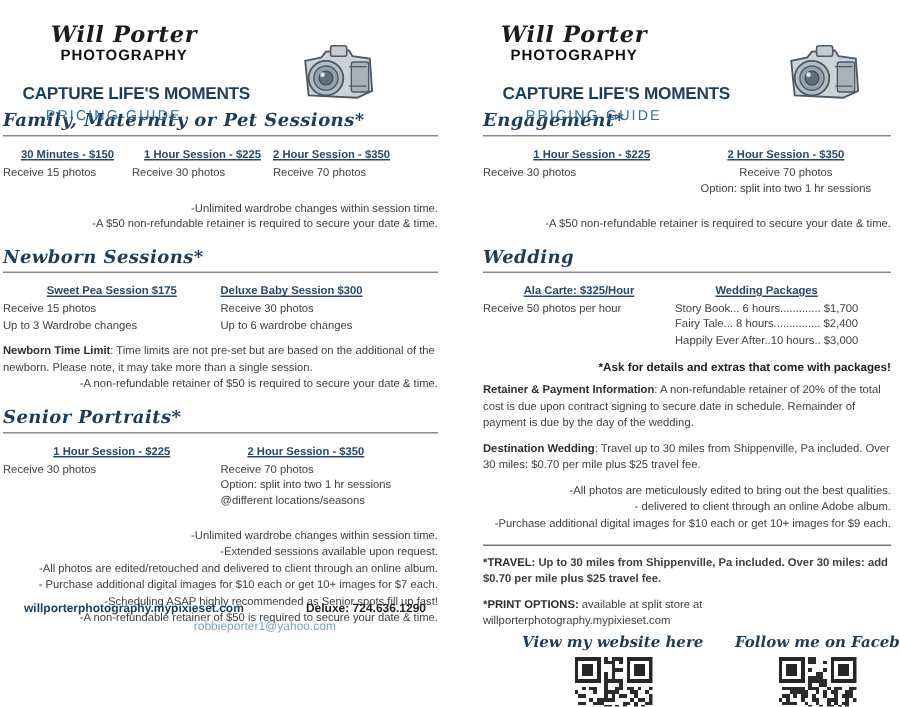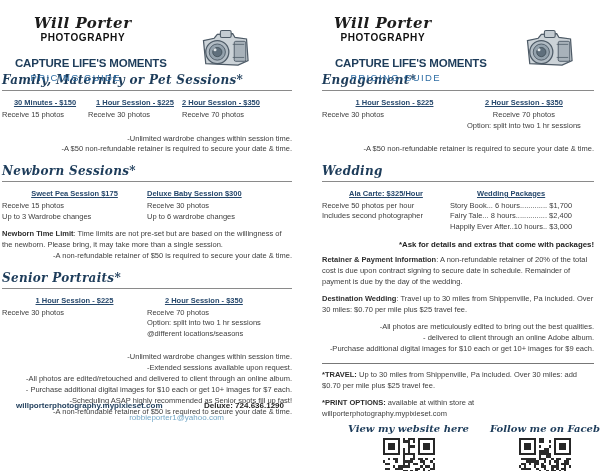--- a/index.html
+++ b/index.html
@@ -114,21 +114,21 @@
         <div class="col-title">Sweet Pea Session $175</div>
         <div class="col-line">Receive 15 photos</div>
         <div class="col-line">Up to 3 Wardrobe changes</div>
       </div>
       <div>
         <div class="col-title">Deluxe Baby Session $300</div>
         <div class="col-line">Receive 30 photos</div>
         <div class="col-line">Up to 6 wardrobe changes</div>
       </div>
     </div>
-    <div class="para"><b>Newborn Time Limit</b><span>: Time limits are not pre-set but are based on the willingness of the newborn. Please bring, it may take more than a single session.</span></div>
+    <div class="para"><b>Newborn Time Limit</b><span>: Time limits are not pre-set but are based on the additional of the newborn. Please note, it may take more than a single session.</span></div>
     <div class="note">-A non-refundable retainer of $50 is required to secure your date &amp; time.</div>
   </div>
 
   <div>
     <div class="sec-title">Senior Portraits*</div>
     <div class="cols">
       <div class="c-w1">
         <div class="col-title">1 Hour Session - $225</div>
         <div class="col-line">Receive 30 photos</div>
       </div>
@@ -197,42 +197,41 @@
     <div class="gap"></div>
     <div class="note">-A $50 non-refundable retainer is required to secure your date &amp; time.</div>
   </div>
 
   <div>
     <div class="sec-title">Wedding</div>
     <div class="cols">
       <div class="c-wed1">
         <div class="col-title">Ala Carte:  $325/Hour</div>
         <div class="col-line">Receive 50 photos per hour</div>
-        <div class="col-line">Includes second photographer</div>
       </div>
       <div>
         <div class="col-title">Wedding Packages</div>
         <div class="col-line">Story Book... 6 hours............. $1,700</div>
         <div class="col-line">Fairy Tale...  8 hours............... $2,400</div>
         <div class="col-line">Happily Ever After..10 hours.. $3,000</div>
       </div>
     </div>
     <div class="ask">*Ask for details and extras that come with packages!</div>
     <div class="para"><b>Retainer &amp; Payment Information</b><span>: A non-refundable retainer of 20% of the total cost is due upon contract signing to secure date in schedule. Remainder of payment is due by the day of the wedding.</span></div>
     <div class="para"><b>Destination Wedding</b><span>: Travel up to 30 miles from Shippenville, Pa included. Over 30 miles: $0.70 per mile plus $25 travel fee.</span></div>
     <div class="gap"></div>
     <div class="note">-All photos are meticulously edited to bring out the best qualities.</div>
     <div class="note">- delivered to client through an online Adobe album.</div>
     <div class="note">-Purchase additional digital images for $10 each or get 10+ images for $9 each.</div>
   </div>
 
   <hr class="hr2">
 
-  <div class="para" style="margin-top:2px;"><b>*TRAVEL:</b><span>  Up to 30 miles from Shippenville, Pa included. Over 30 miles: add $0.70 per mile plus $25 travel fee.</span></div>
-  <div class="para"><b>*PRINT OPTIONS:</b><span> available at within store at willporterphotography.mypixieset.com</span></div>
+  <div class="para" style="margin-top:2px;font-weight:bold;"><b>*TRAVEL:</b><span>  Up to 30 miles from Shippenville, Pa included. Over 30 miles: add $0.70 per mile plus $25 travel fee.</span></div>
+  <div class="para"><b>*PRINT OPTIONS:</b><span> available at split store at willporterphotography.mypixieset.com</span></div>
 
   <div class="qr-row">
     <div class="qr-col qr-web">
       <div class="qr-label">View my website here</div>
       <div class="qr"><svg viewBox="0 0 21 21">
             <rect width="21" height="21" fill="#fff"></rect>
             <rect x="8" y="0" width="1" height="1" fill="#2b2b2b"></rect>
             <rect x="10" y="0" width="1" height="1" fill="#2b2b2b"></rect>
             <rect x="11" y="0" width="1" height="1" fill="#2b2b2b"></rect>
             <rect x="12" y="0" width="1" height="1" fill="#2b2b2b"></rect>

